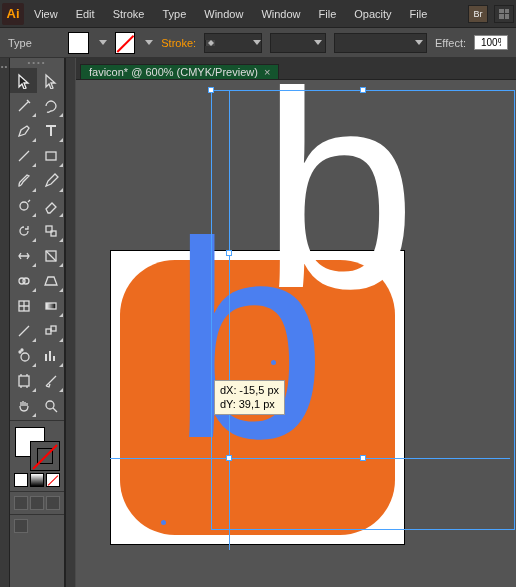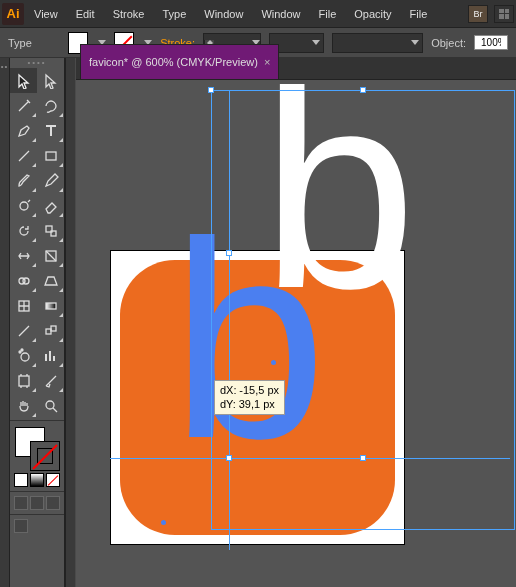--- a/index.html
+++ b/index.html
@@ -53,21 +53,21 @@
   .m.color{background:#fff}
   .m.grad{background:linear-gradient(#fff,#000)}
   .m.none{background:#fff}
   .m.none::after{content:"";position:absolute;left:-1px;right:-1px;top:50%;border-top:1.5px solid red;transform:rotate(-45deg)}
   .mode-row{display:flex;gap:2px;padding:2px 4px}
   .mode-row .m2{width:14px;height:14px;border:1px solid #666;background:#444}
   .slim-r{width:10px;background:#3a3a3a;border-left:1px solid #222}
   
   .ws{position:absolute;left:76px;right:0;top:58px;bottom:0;background:#4a4a4a}
   .tabstrip{height:22px;background:#333;display:flex;align-items:flex-end;border-bottom:1px solid #222;padding-left:4px}
-  .tab{background:#701a75;color:#ddd;padding:11px 8px;border:1px solid #222;border-bottom:none;display:flex;align-items:flex-end;gap:6px;font-size:11px}
+  .tab{background:#14532d;color:#ddd;padding:1px 8px;border:1px solid #222;border-bottom:none;display:flex;align-items:flex-end;gap:6px;font-size:11px}
   .tab .x{color:#bbb;font-size:11px;cursor:default}
   .canvas{position:absolute;left:0;right:0;top:22px;bottom:0;background:#545454;overflow:hidden}
   
   .bbox{position:absolute;left:135px;top:10px;width:304px;height:440px;border:1px solid #4aa3ff}
   .hnd{position:absolute;width:6px;height:6px;background:#fff;border:1px solid #4aa3ff}
   .artboard{position:absolute;left:34px;top:170px;width:295px;height:295px;background:#fff;border:1px solid #000}
   .rr{position:absolute;left:44px;top:180px;width:275px;height:275px;background:#ec6b1f;border-radius:55px}
   .b-white{position:absolute;left:185px;top:10px;font-size:280px;font-weight:300;color:#fff;line-height:0.72;font-family:"Segoe UI Light","Helvetica Neue",Arial}
   .b-blue{position:absolute;left:95px;top:160px;font-size:280px;font-weight:300;color:#4b7ff0;line-height:0.72;font-family:"Segoe UI Light","Helvetica Neue",Arial}
   .cursor{position:absolute;left:140px;top:300px;color:#000;font-size:14px}
@@ -118,21 +118,21 @@
       </div>
     <input value="" style="">
     <span class="tri-down"></span>
   </div>
   <div class="dd">
       <span class="tri-down"></span>
     </div>
   <div class="dd big">
       <span class="tri-down"></span>
     </div>
-  <span class="lbl">Object:</span>
+  <span class="lbl">Effect:</span>
   <span class="opac"><input value="100%" style=""></span>
 </div>
 
 <div class="rails">
   <div class="slim">
       <div class="grip">••</div>
     </div>
   <div class="toolbox">
     <div class="grip">••••</div>
     <div class="tool-grid" id="tool-grid">

